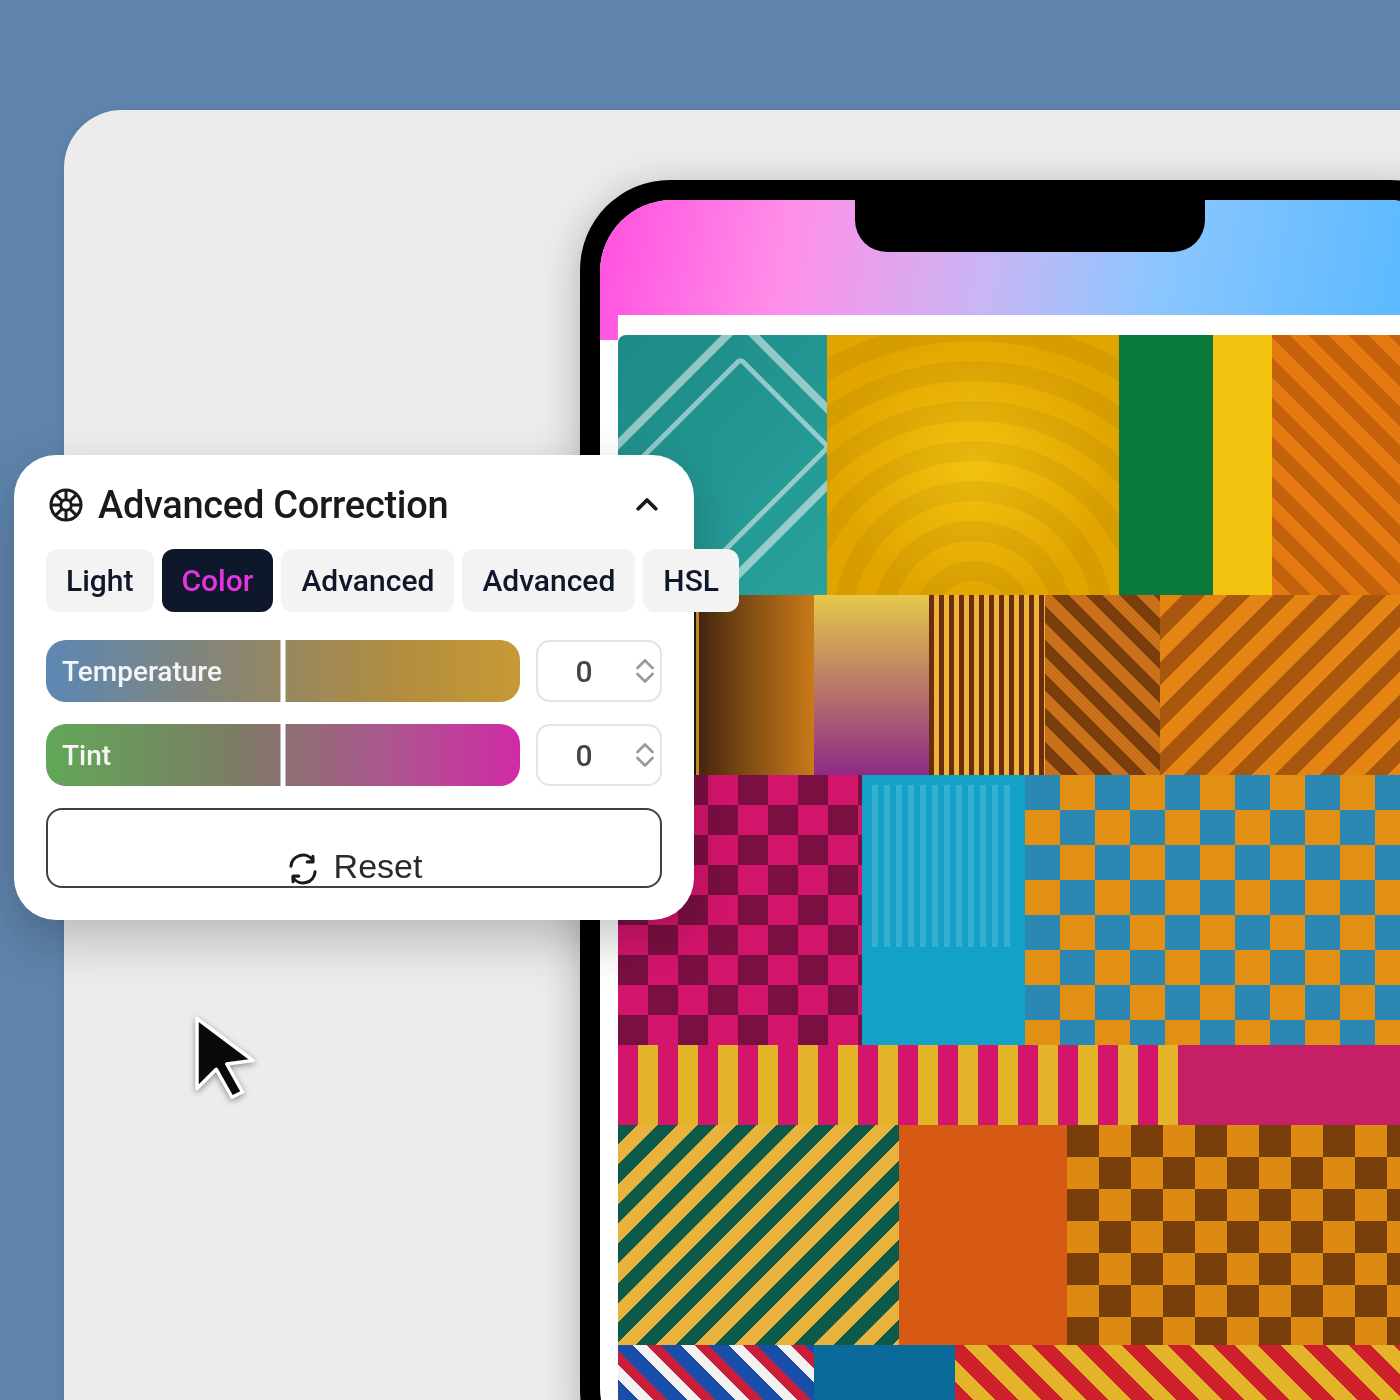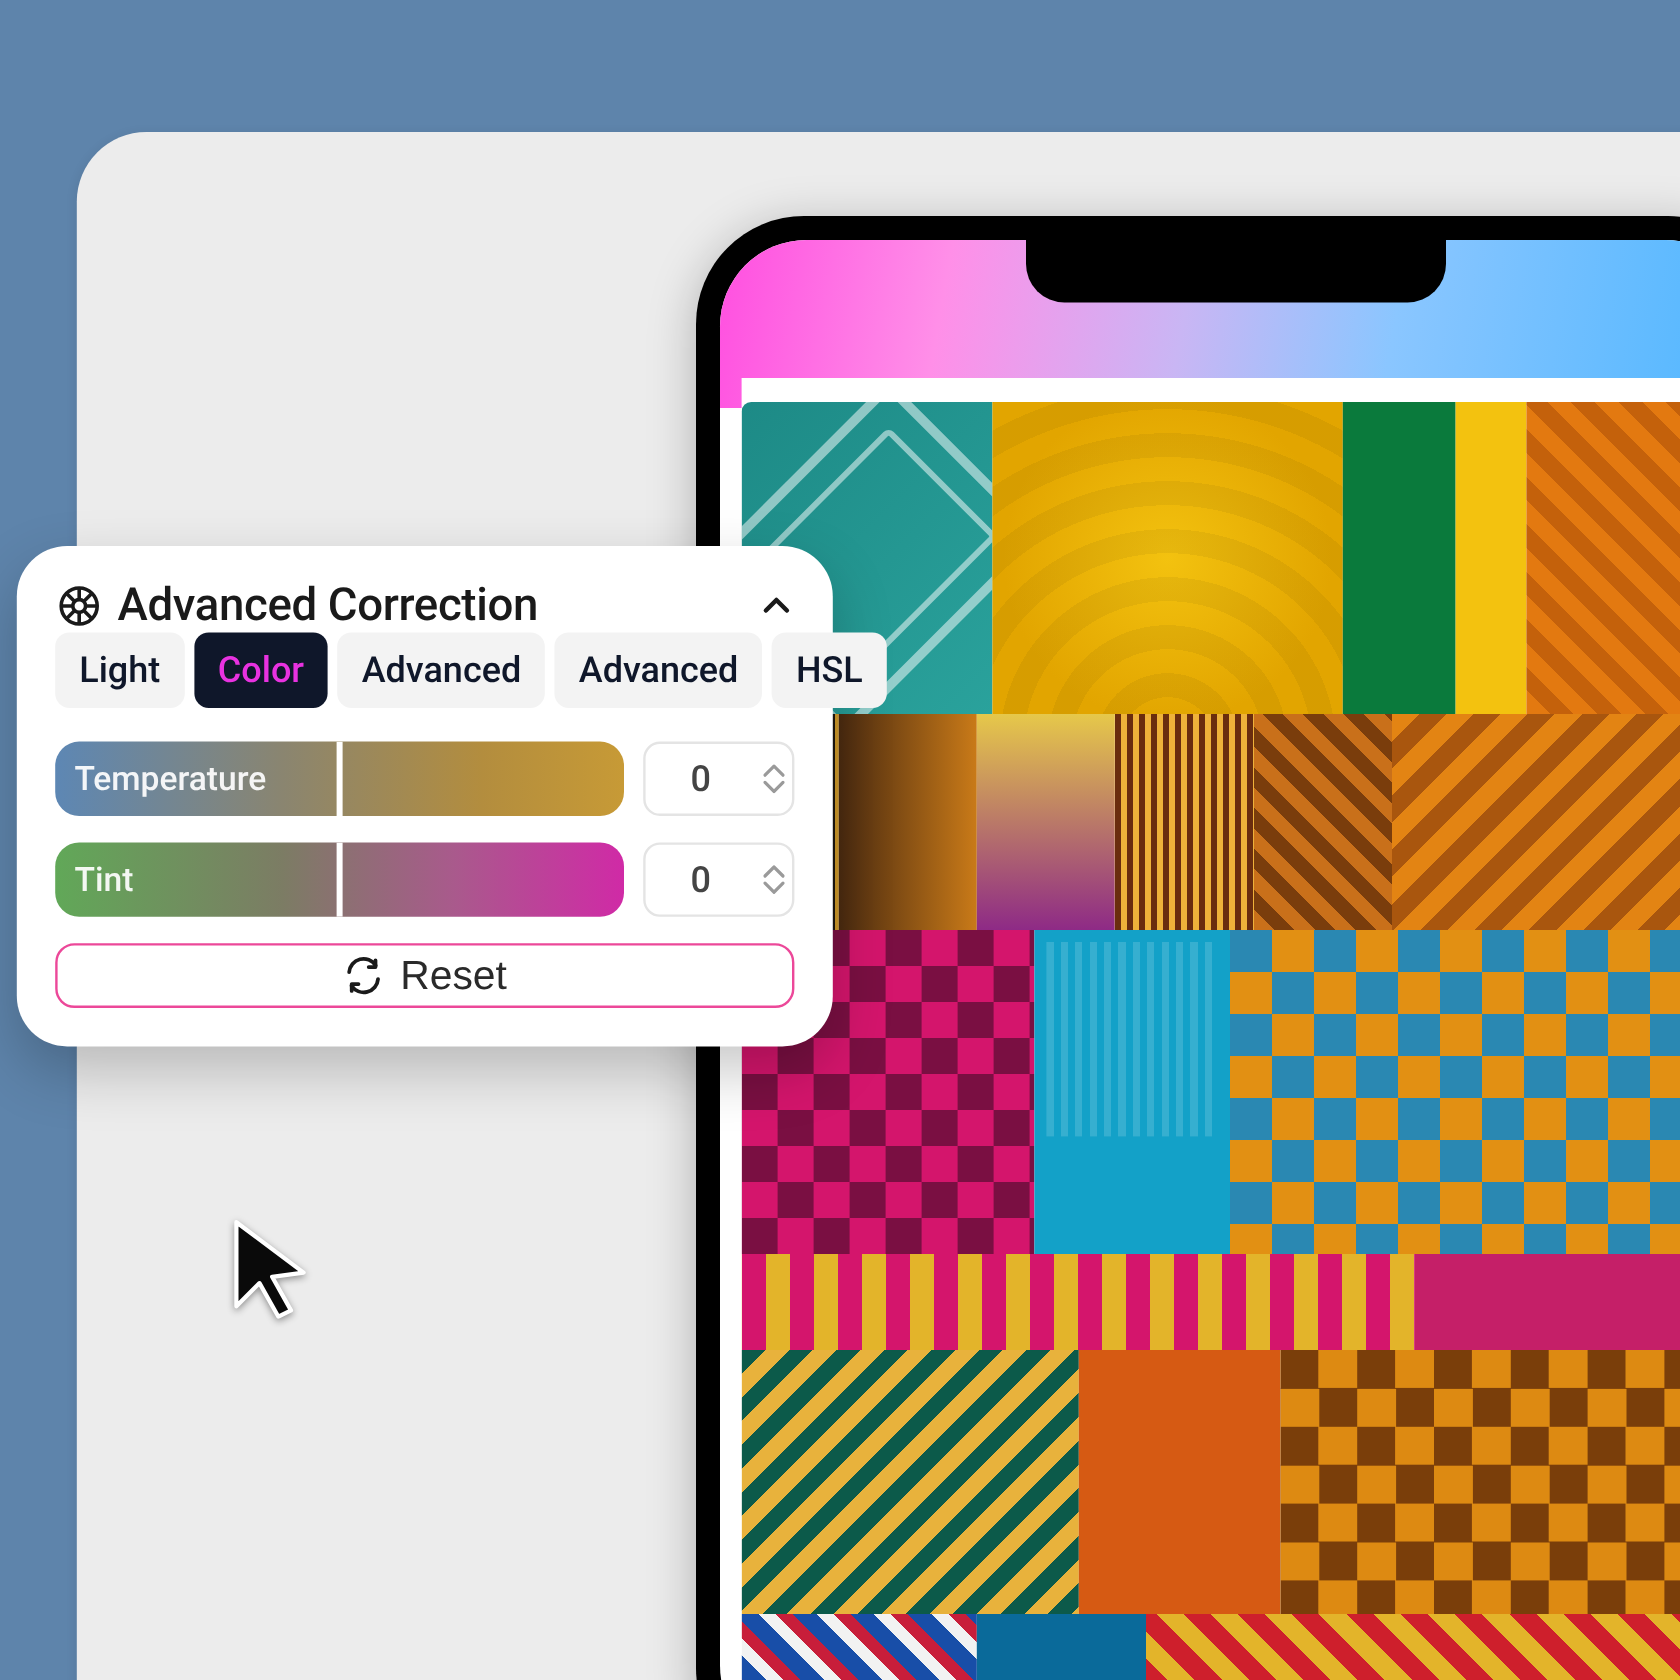--- a/index.html
+++ b/index.html
@@ -144,20 +144,21 @@
     width: 680px;
     background: #fff;
     border-radius: 42px;
     box-shadow: 0 20px 50px rgba(0,0,0,0.22);
     padding: 28px 32px 32px;
   }
   .panel-header {
     display: flex;
     align-items: center;
     gap: 12px;
+    margin-bottom: 22px;
   }
   .panel-header .title {
     font-size: 38px;
     font-weight: 500;
     color: #1a1a1a;
     flex: 1;
     letter-spacing: -0.3px;
   }
   .gear-icon svg { width: 40px; height: 40px; display:block; }
   .chevron-up-icon svg { width: 30px; height: 30px; display:block; }
@@ -235,26 +236,26 @@
     display: flex;
     flex-direction: column;
     align-items: center;
     gap: 0;
     color: #9a9a9a;
   }
   .stepper svg { width: 18px; height: 12px; display:block; }
 
   .reset-btn {
     width: 100%;
-    height: 54px;
-    border: 2px solid #ec4899;
+    height: 80px;
+    border: 2px solid #404040;
     border-radius: 16px;
     background: #fff;
     display: flex;
-    align-items: center;
+    align-items: flex-end;
     justify-content: center;
     gap: 14px;
     font-size: 34px;
     font-weight: 500;
     color: #2a2a2a;
     cursor: pointer;
   }
   .reset-btn svg { width: 34px; height: 34px; }
 
   

